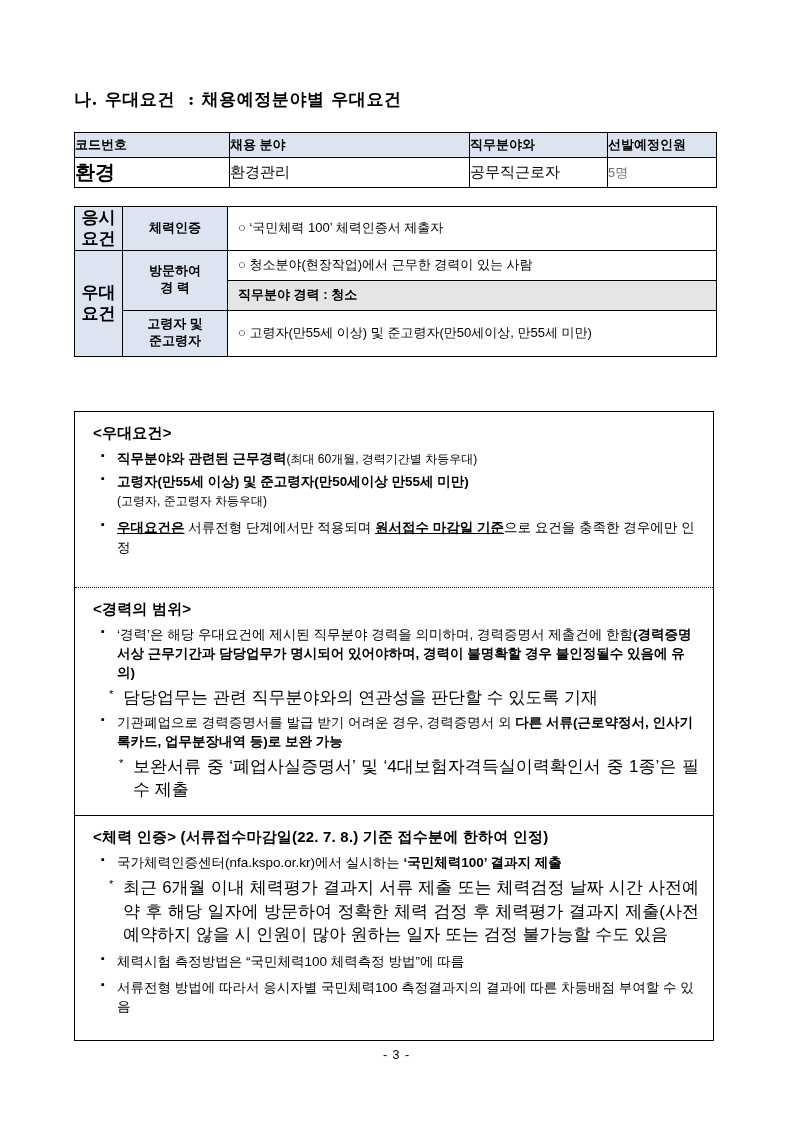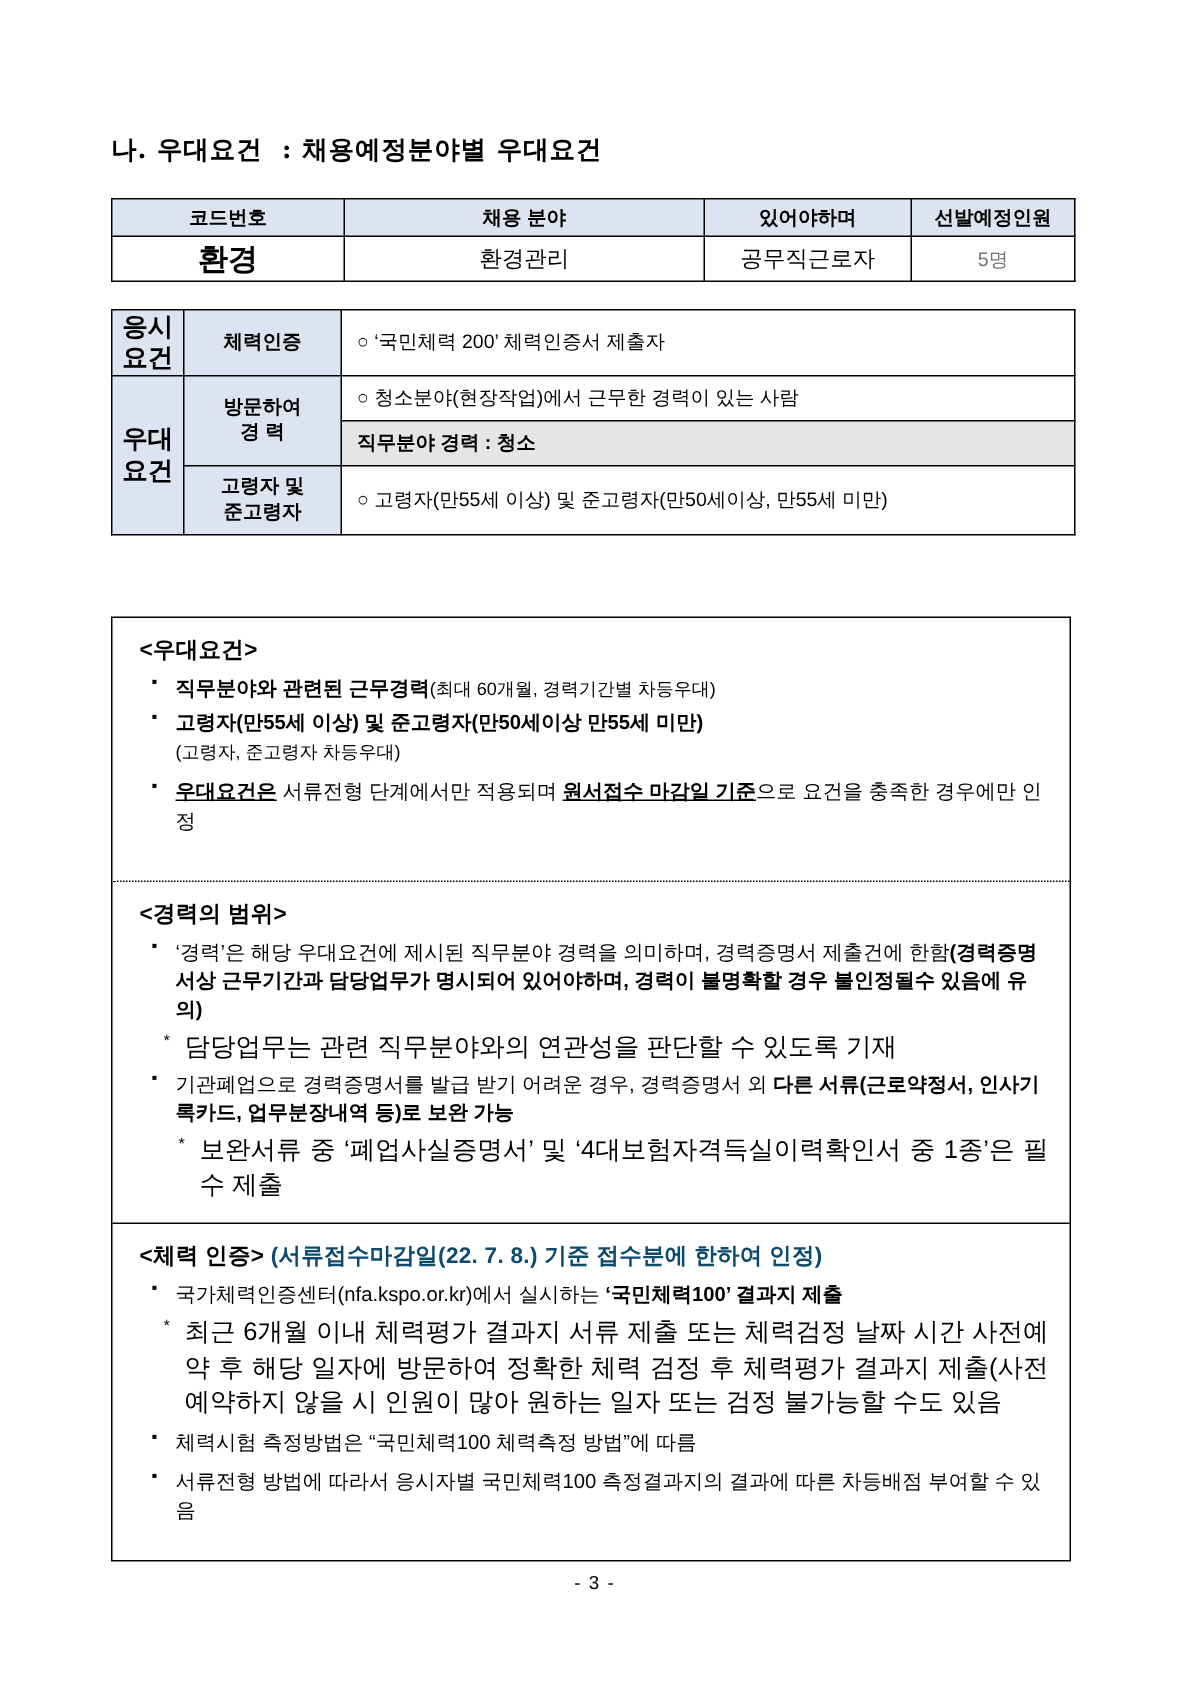--- a/index.html
+++ b/index.html
@@ -38,21 +38,21 @@
   .tbl1 {
     position: absolute;
     left: 74px;
     top: 132px;
     width: 642px;
     border-collapse: collapse;
     table-layout: fixed;
   }
   .tbl1 td, .tbl1 th {
     border: 1px solid #000000;
-    text-align: center;
+    text-align: left;
     vertical-align: middle;
     padding: 0;
   }
   .tbl1 thead th {
     background: #dde4f1;
     height: 24px;
     font-size: 13px;
     font-weight: bold;
   }
   .tbl1 tbody td {
@@ -129,21 +129,21 @@
   .block.divider-solid {
     border-top: 1.5px solid #000000;
   }
   .blk-title {
     font-size: 15px;
     font-weight: bold;
     margin: 4px 0 6px 4px;
     letter-spacing: 0.2px;
   }
   .blk-title .blue {
-    color: #0c4a6e;
+    color: #000000;
   }
   ul.lvl1 {
     list-style: none;
     margin: 0;
     padding: 0;
   }
   ul.lvl1 > li {
     position: relative;
     padding-left: 20px;
     margin: 0 0 4px 8px;
@@ -203,21 +203,21 @@
     <colgroup>
       <col style="width:155px">
       <col style="width:240px">
       <col style="width:138px">
       <col style="width:109px">
     </colgroup>
     <thead>
       <tr>
         <th>코드번호</th>
         <th>채용 분야</th>
-        <th>있어야하며</th>
+        <th>직무분야와</th>
         <th>선발예정인원</th>
       </tr>
     </thead>
     <tbody>
       <tr>
         <td class="code-cell">환경</td>
         <td>환경관리</td>
         <td>공무직근로자</td>
         <td class="count-cell">5명</td>
       </tr>
@@ -228,21 +228,21 @@
     <colgroup>
       <col style="width:48px">
       <col style="width:105px">
       <col style="width:489px">
     </colgroup>
     <tbody>
       <tr class="row-h1">
         <td class="cat" rowspan="1"><span style="white-space:pre-line">응시
 요건</span></td>
         <td class="sub"><span style="white-space:pre-line">체력인증</span></td>
-        <td class="body">○ ‘국민체력 200’ 체력인증서 제출자</td>
+        <td class="body">○ ‘국민체력 100’ 체력인증서 제출자</td>
       </tr>
       <tr class="row-h2">
         <td class="cat" rowspan="3"><span style="white-space:pre-line">우대
 요건</span></td>
         <td class="sub" rowspan="2"><span style="white-space:pre-line">방문하여
 경  력</span></td>
         <td class="body">○ 청소분야(현장작업)에서 근무한 경력이 있는 사람</td>
       </tr>
       <tr class="row-h3">
         <td class="body hl">직무분야 경력 : 청소</td>

